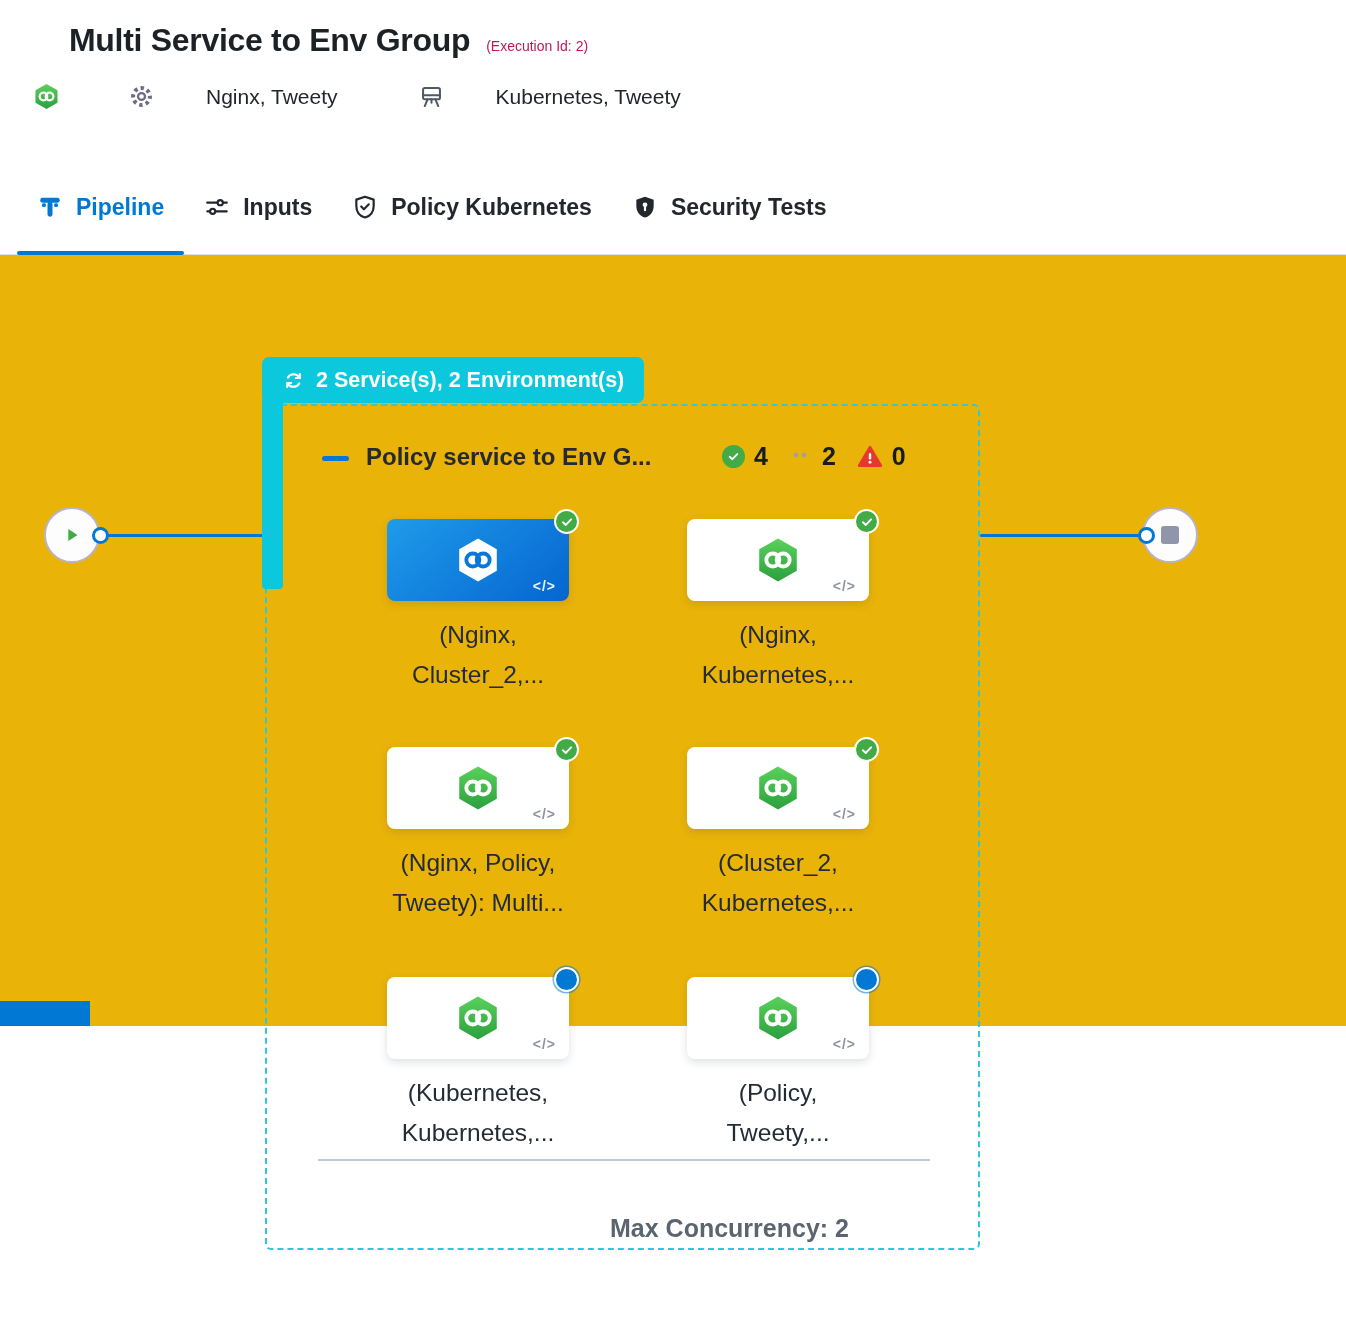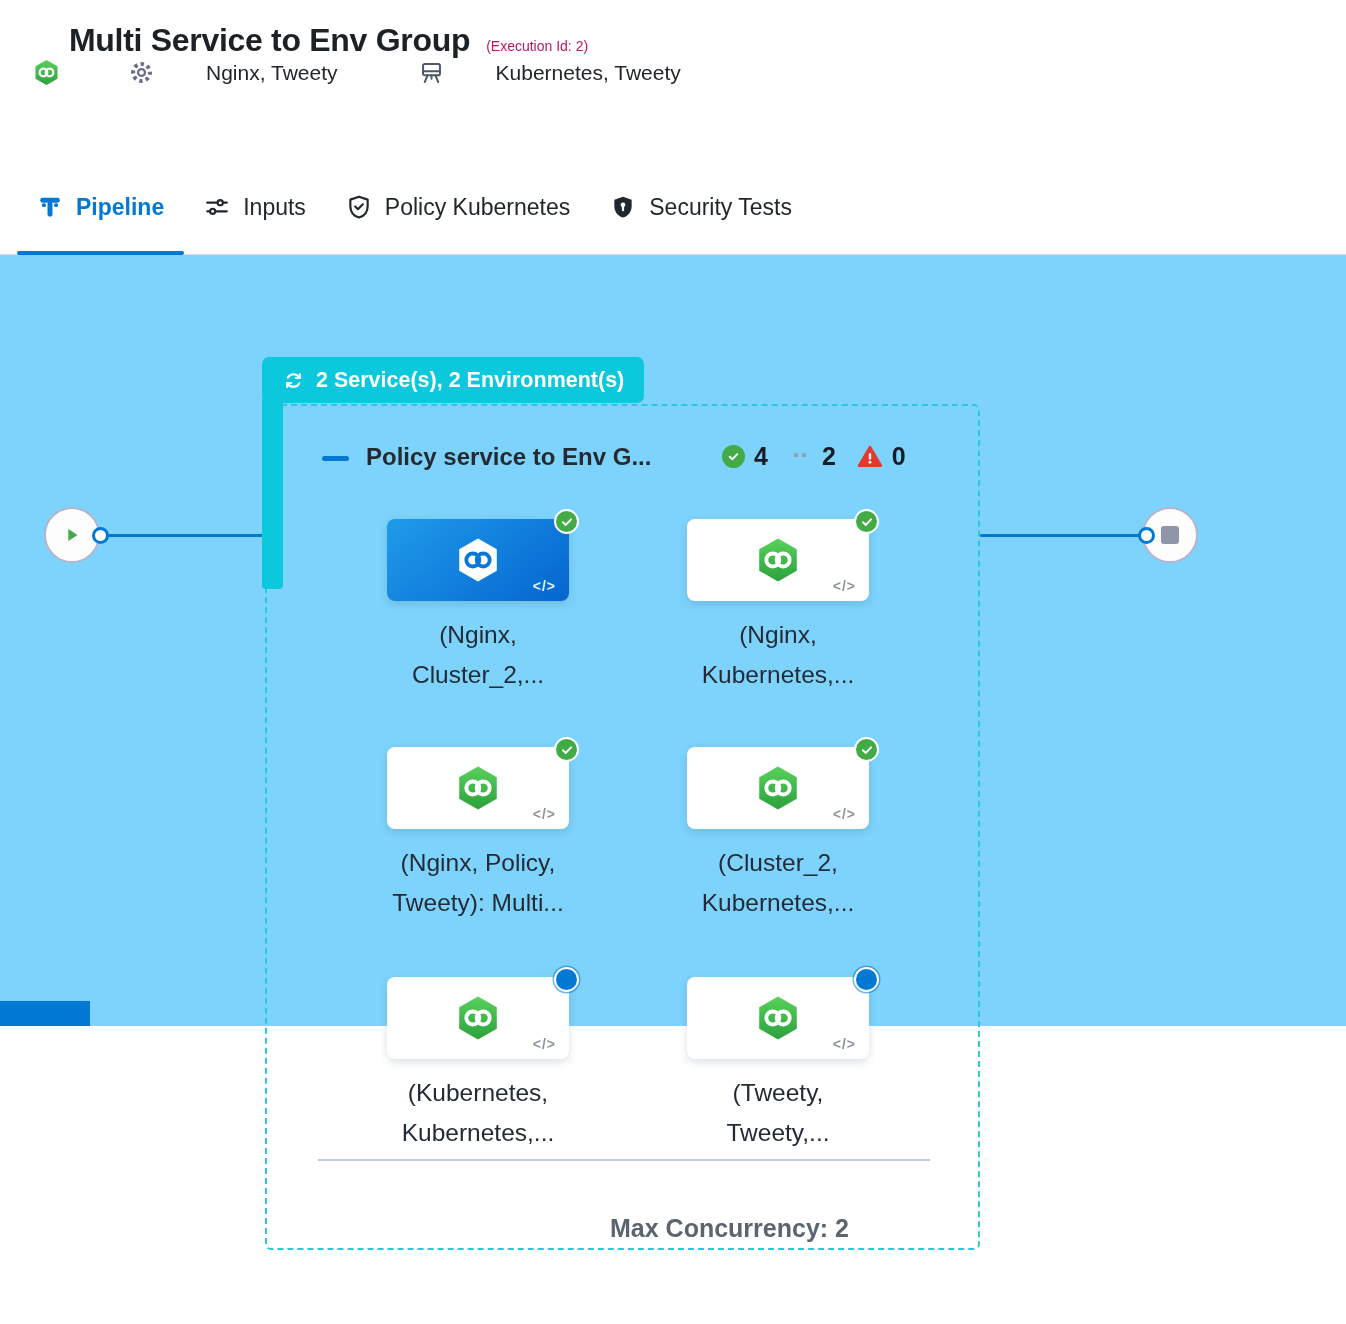--- a/index.html
+++ b/index.html
@@ -4,35 +4,35 @@
 <style>
   *{margin:0;padding:0;box-sizing:border-box}
   body{font-family:"Liberation Sans","DejaVu Sans",sans-serif;background:#fff;}
   .screen{position:relative;width:1346px;height:1324px;overflow:hidden;background:#fff;}
 
   
   .header{height:160px;padding:22px 0 0 33px;}
   .title-row{display:flex;align-items:baseline;gap:16px;margin-left:36px;}
   .page-title{font-size:32px;font-weight:700;color:#1c2126;letter-spacing:-.3px;}
   .execution-id{font-size:14px;color:#be185d;}
-  .meta-row{display:flex;align-items:center;gap:38px;}
+  .meta-row{display:flex;align-items:center;margin-top:24px;gap:38px;}
   .icn{display:flex;align-items:center;}
   .meta-row .hex{margin-right:30px;}
   .meta-row .gear{margin-right:13px;}
   .meta-row .rack{margin-left:42px;margin-right:13px;}
   .meta-text{font-size:21px;font-weight:500;color:#22262c;}
 
   
   .tabbar{display:flex;align-items:stretch;height:95px;border-bottom:1px solid #d8dce3;padding-left:17px;background:#fff;}
-  .tab{position:relative;display:flex;align-items:center;gap:13px;padding:0 20px;font-size:23px;font-weight:400;color:#22272d;cursor:pointer;}
+  .tab{position:relative;display:flex;align-items:center;gap:13px;padding:0 20px;font-size:23px;font-weight:700;color:#22272d;cursor:pointer;}
   .tab.active{color:#0278d5;font-weight:700;}
   .tab.active::after{content:"";position:absolute;left:0;right:0;bottom:-1px;height:4px;background:#0278d5;border-radius:3px;}
 
   
-  .canvas{position:relative;width:1346px;height:771px;background:#7dd3fc;}
+  .canvas{position:relative;width:1346px;height:771px;background:#eab308;}
   .connector{position:absolute;height:3px;background:#0278d5;border-radius:2px;z-index:1;}
   .node{position:absolute;width:56px;height:56px;border-radius:50%;background:#fdfdfe;border:2px solid #b6b4cd;display:flex;align-items:center;justify-content:center;z-index:2;cursor:pointer;}
   .port{position:absolute;width:17px;height:17px;border-radius:50%;background:#fff;border:3px solid #0278d5;z-index:2;}
   .stop-square{width:18px;height:18px;background:#9095a9;border-radius:3px;}
 
   .matrix-badge{position:absolute;left:262px;top:102px;height:46px;display:flex;align-items:center;gap:11px;padding:0 20px;background:#0bc8dc;color:#fff;font-size:21.5px;font-weight:700;border-radius:7px;z-index:4;cursor:pointer;}
   .matrix-strip{position:absolute;left:262px;top:144px;width:21px;height:190px;background:#0bc8dc;z-index:3;border-radius:0 0 4px 4px;}
   .matrix-box{position:absolute;left:265px;top:149px;width:715px;height:846px;border:2.5px dashed #2cc9dd;border-radius:6px;z-index:2;}
 
   .collapse-bar{position:absolute;left:322px;top:201px;width:27px;height:5px;background:#0278d5;border-radius:3px;z-index:3;cursor:pointer;}
@@ -298,21 +298,21 @@
     </div>
     <div class="stage-label" style="left:618px;top:588px;">
       <div>(Cluster_2,</div>
       <div>Kubernetes,...</div>
     </div>
     <div class="stage-label" style="left:318px;top:818px;">
       <div>(Kubernetes,</div>
       <div>Kubernetes,...</div>
     </div>
     <div class="stage-label" style="left:618px;top:818px;">
-      <div>(Tweety,</div>
+      <div>(Policy,</div>
       <div>Tweety,...</div>
     </div>
 
     <div class="divider"></div>
     <div class="max-concurrency">Max Concurrency: 2</div>
 
     <div class="bottom-bar"></div>
   </div>
 
 </div>

